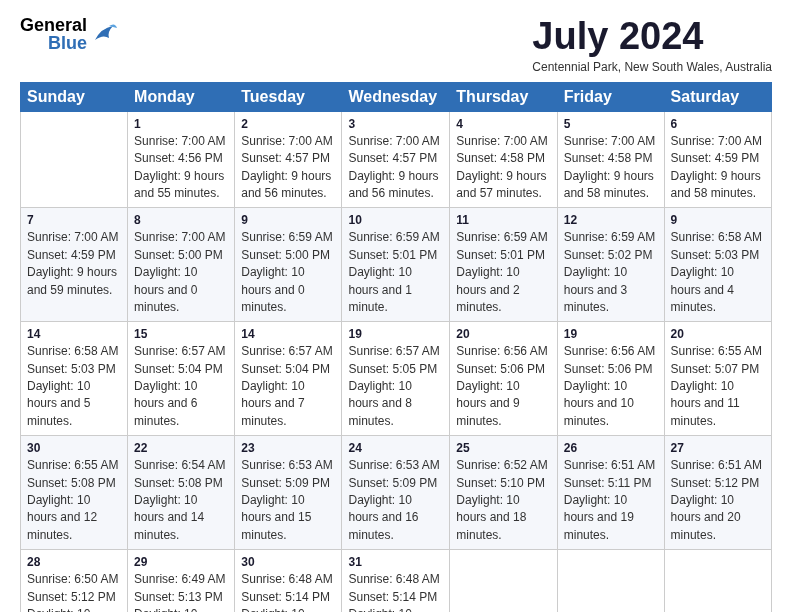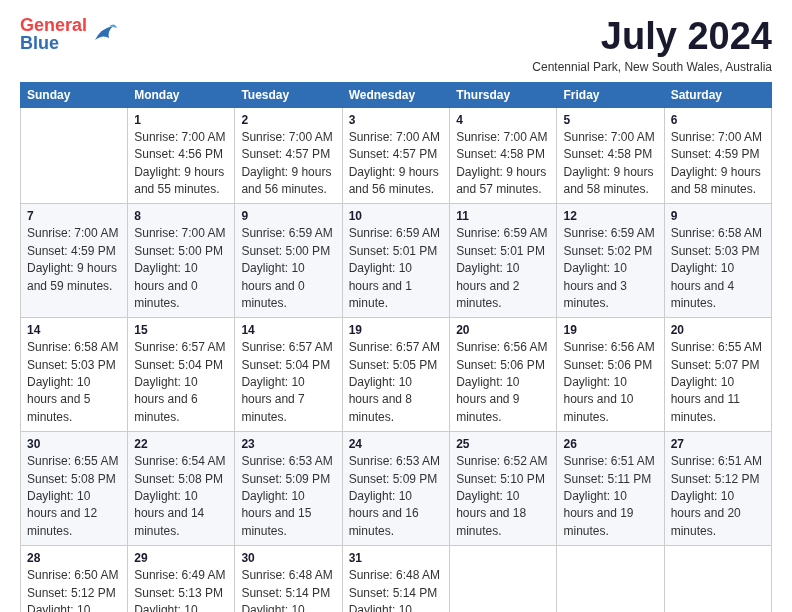--- a/index.html
+++ b/index.html
@@ -17,29 +17,30 @@
       margin-bottom: 4px;
     }
     .logo-text {
       display: flex;
       flex-direction: column;
       line-height: 1;
     }
     .logo-general {
       font-size: 18px;
       font-weight: bold;
-      color: #ef4444;
+      color: #000000;
     }
     .logo-blue {
       font-size: 18px;
       font-weight: bold;
       color: #2f6eb5;
+      text-align: right;
     }
     .title-area {
-      text-align: right;
+      text-align: left;
     }
     .main-title {
       font-size: 38px;
       font-weight: bold;
       color: #1a1a2e;
       line-height: 1.1;
     }
     .subtitle {
       font-size: 12px;
       color: #333;
@@ -49,21 +50,21 @@
       width: 100%;
       border-collapse: collapse;
       margin-top: 8px;
       font-size: 11px;
     }
     .calendar-table th {
       background-color: #2f6eb5;
       color: #fff;
       text-align: left;
       padding: 5px 6px;
-      font-size: 12px;
+      font-size: 16px;
       font-weight: bold;
       border: 1px solid #2f6eb5;
     }
     .calendar-table td {
       vertical-align: top;
       padding: 5px 6px;
       border: 1px solid #ccc;
       width: 108px;
       min-height: 80px;
       background: #fff;

